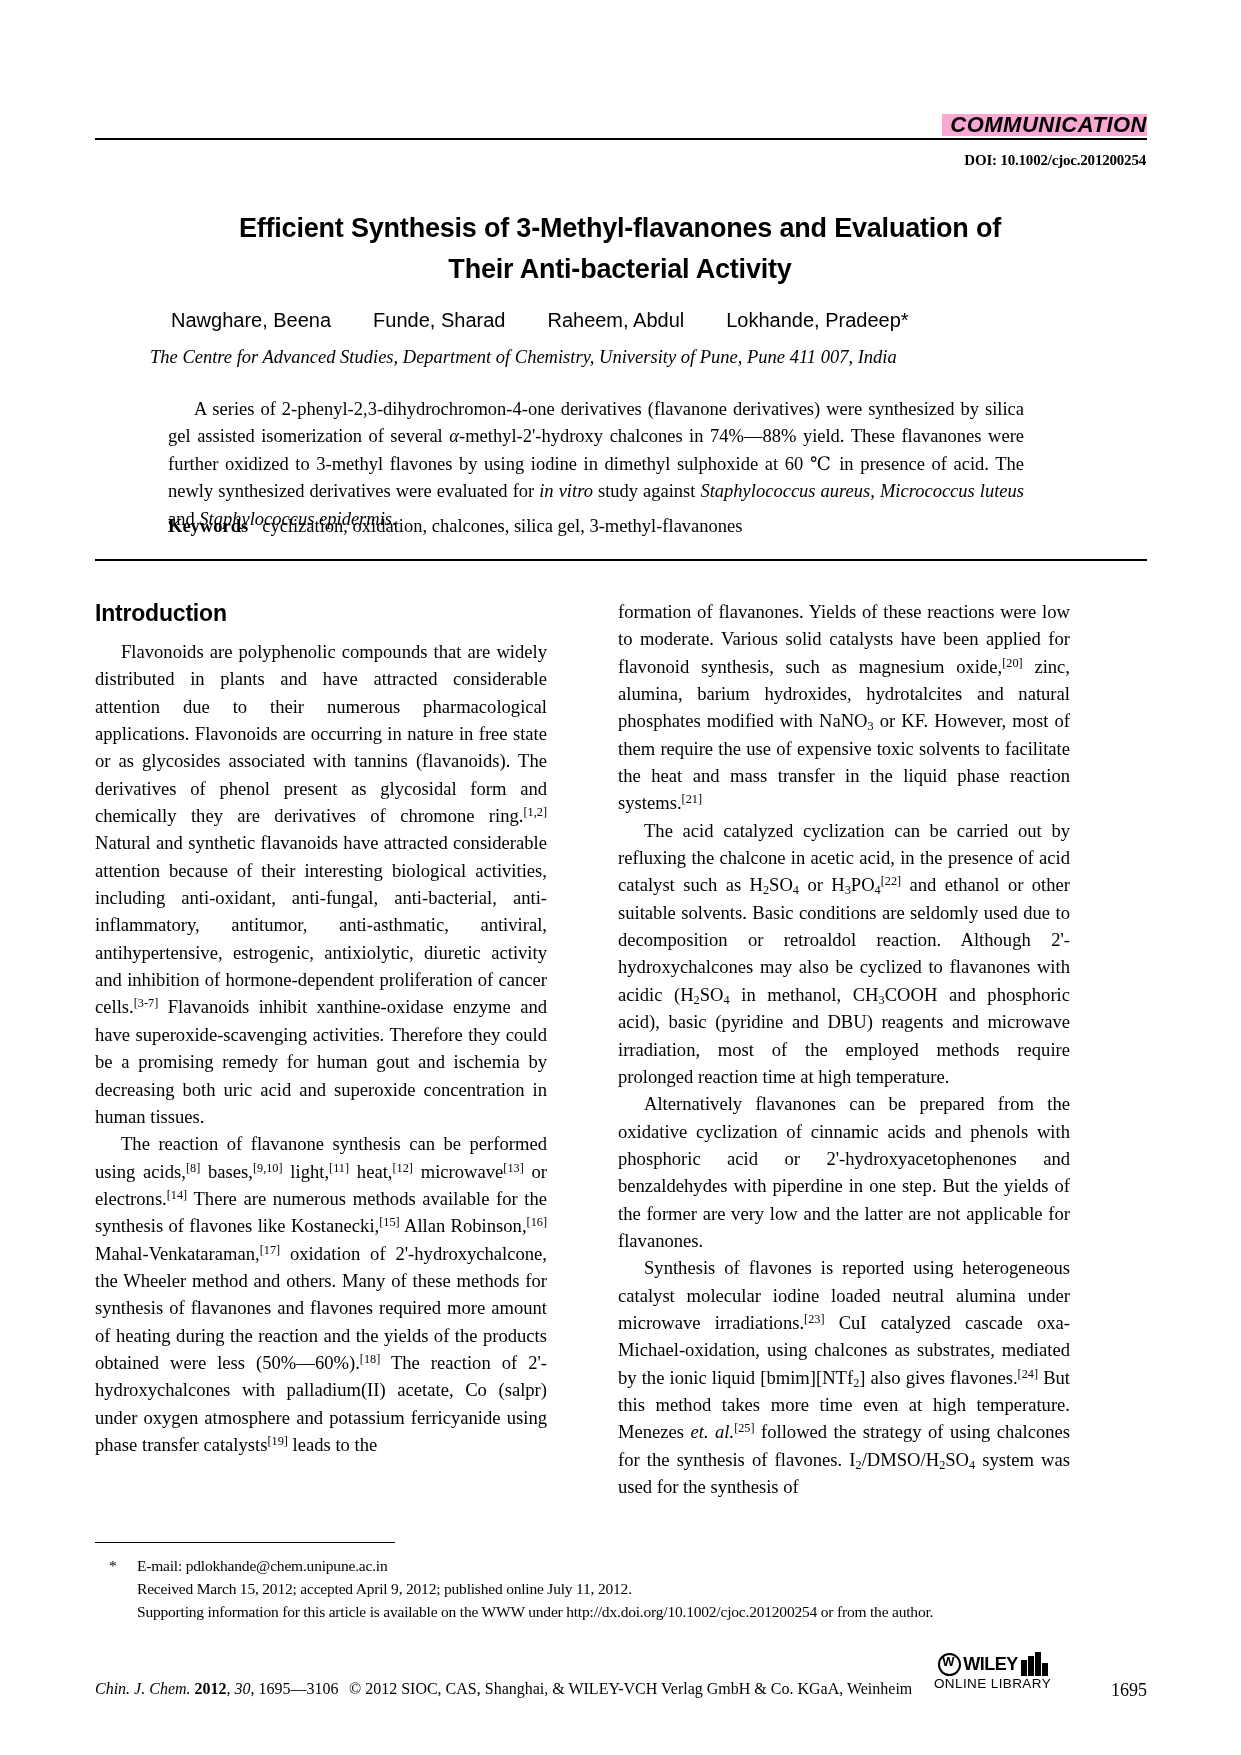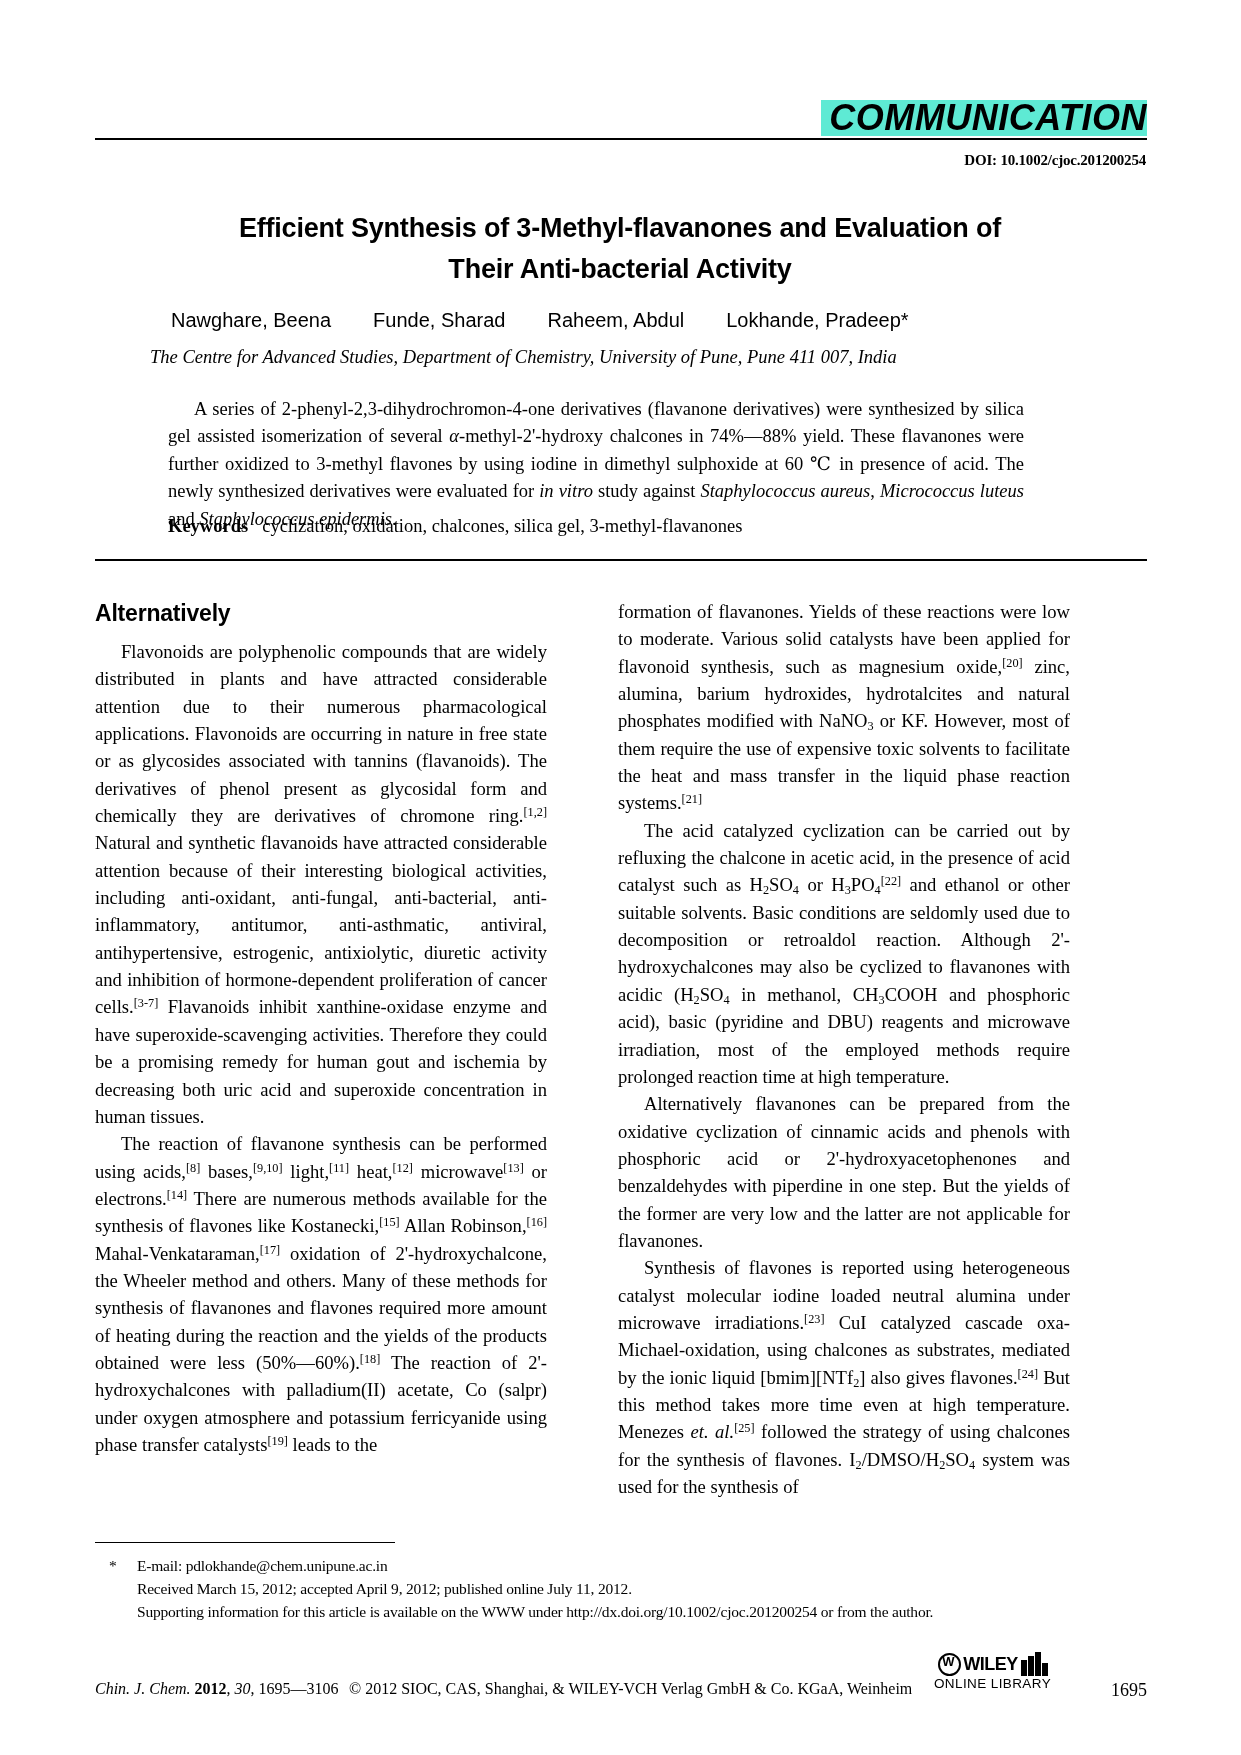--- a/index.html
+++ b/index.html
@@ -35,23 +35,23 @@
     height: 2px;
     background: #000;
   }
   .runhead-label {
     position: absolute;
     right: 0;
     bottom: 6px;
     font-family: "Liberation Sans", "DejaVu Sans", sans-serif;
     font-style: italic;
     font-weight: bold;
-    font-size: 36px;
+    font-size: 22px;
     letter-spacing: 0.5px;
-    background: #5eead4;
+    background: #f9a8d4;
     padding-left: 8px;
     line-height: 1;
   }
   .doi {
     position: absolute;
     right: 95px;
     top: 152px;
     font-family: "Liberation Serif", serif;
     font-weight: bold;
     font-size: 15px;
@@ -307,21 +307,21 @@
     <span>A series of 2-phenyl-2,3-dihydrochromon-4-one derivatives (flavanone derivatives) were synthesized by silica gel assisted isomerization of several </span><i>α</i><span>-methyl-2'-hydroxy chalcones in 74%—88% yield. These flavanones were further oxidized to 3-methyl flavones by using iodine in dimethyl sulphoxide at 60 ℃ in presence of acid. The newly synthesized derivatives were evaluated for </span><i>in vitro</i><span> study against </span><i>Staphylococcus aureus</i><span>, </span><i>Micrococcus luteus</i><span> and </span><i>Staphylococcus epidermis</i><span>.</span>
   </div>
 
   <div class="keywords">
     <b>Keywords</b><span class="kw-words">cyclization, oxidation, chalcones, silica gel, 3-methyl-flavanones</span>
   </div>
 
   <div class="abs-rule"></div>
 
   <div class="col col-left">
-    <div class="sec-head">Alternatively</div>
+    <div class="sec-head">Introduction</div>
 
     <p><span>Flavonoids are polyphenolic compounds that are widely distributed in plants and have attracted considerable attention due to their numerous pharmacological applications. Flavonoids are occurring in nature in free state or as glycosides associated with tannins (flavanoids). The derivatives of phenol present as glycosidal form and chemically they are derivatives of chromone ring.</span><sup>[1,2]</sup><span> Natural and synthetic flavanoids have attracted considerable attention because of their interesting biological activities, including anti-oxidant, anti-fungal, anti-bacterial, anti-inflammatory, antitumor, anti-asthmatic, antiviral, antihypertensive, estrogenic, antixiolytic, diuretic activity and inhibition of hormone-dependent proliferation of cancer cells.</span><sup>[3-7]</sup><span> Flavanoids inhibit xanthine-oxidase enzyme and have superoxide-scavenging activities. Therefore they could be a promising remedy for human gout and ischemia by decreasing both uric acid and superoxide concentration in human tissues.</span></p>
 
     <p><span>The reaction of flavanone synthesis can be performed using acids,</span><sup>[8]</sup><span> bases,</span><sup>[9,10]</sup><span> light,</span><sup>[11]</sup><span> heat,</span><sup>[12]</sup><span> microwave</span><sup>[13]</sup><span> or electrons.</span><sup>[14]</sup><span> There are numerous methods available for the synthesis of flavones like Kostanecki,</span><sup>[15]</sup><span> Allan Robinson,</span><sup>[16]</sup><span> Mahal-Venkataraman,</span><sup>[17]</sup><span> oxidation of 2'-hydroxychalcone, the Wheeler method and others. Many of these methods for synthesis of flavanones and flavones required more amount of heating during the reaction and the yields of the products obtained were less (50%—60%).</span><sup>[18]</sup><span> The reaction of 2'-hydroxychalcones with palladium(II) acetate, Co (salpr) under oxygen atmosphere and potassium ferricyanide using phase transfer catalysts</span><sup>[19]</sup><span> leads to the</span></p>
   </div>
 
   <div class="col col-right">
     <p class="noindent"><span>formation of flavanones. Yields of these reactions were low to moderate. Various solid catalysts have been applied for flavonoid synthesis, such as magnesium oxide,</span><sup>[20]</sup><span> zinc, alumina, barium hydroxides, hydrotalcites and natural phosphates modified with NaNO</span><sub>3</sub><span> or KF. However, most of them require the use of expensive toxic solvents to facilitate the heat and mass transfer in the liquid phase reaction systems.</span><sup>[21]</sup></p>
 
     <p><span>The acid catalyzed cyclization can be carried out by refluxing the chalcone in acetic acid, in the presence of acid catalyst such as H</span><sub>2</sub><span>SO</span><sub>4</sub><span> or H</span><sub>3</sub><span>PO</span><sub>4</sub><sup>[22]</sup><span> and ethanol or other suitable solvents. Basic conditions are seldomly used due to decomposition or retroaldol reaction. Although 2'-hydroxychalcones may also be cyclized to flavanones with acidic (H</span><sub>2</sub><span>SO</span><sub>4</sub><span> in methanol, CH</span><sub>3</sub><span>COOH and phosphoric acid), basic (pyridine and DBU) reagents and microwave irradiation, most of the employed methods require prolonged reaction time at high temperature.</span></p>

